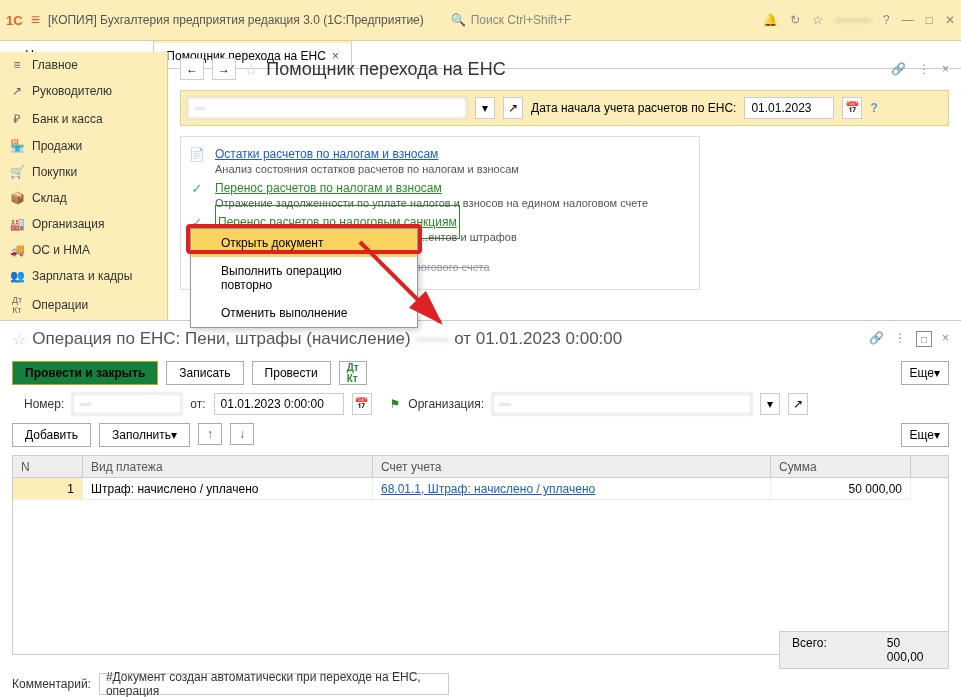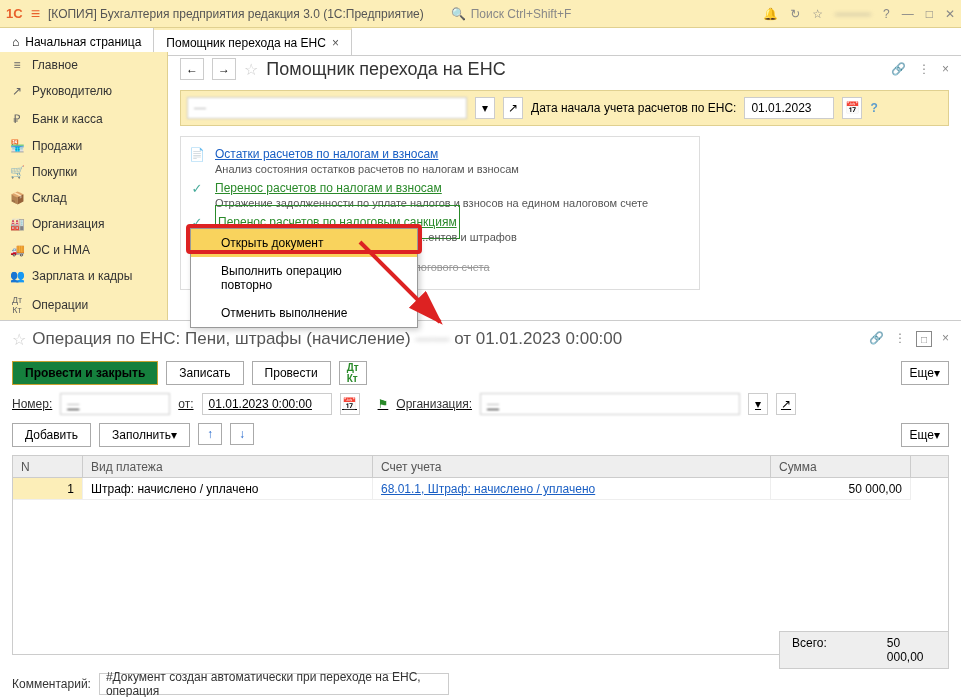--- a/index.html
+++ b/index.html
@@ -1,19 +1,19 @@
 <!DOCTYPE html>
 <html><head>
 <meta charset="utf-8">
 <style>
   * { box-sizing: border-box; }
   body { margin: 0; font-family: Arial, sans-serif; font-size: 12px; background: #fff; width: 961px; height: 697px; overflow: hidden; position: relative; }
   
   
-  .topbar { height: 28px; background: #fceeb8; display: flex; align-items: center; padding: 0 6px; gap: 8px; border-bottom: 1px solid #e0d090; }
+  .topbar { height: 41px; background: #fceeb8; display: flex; align-items: center; padding: 0 6px; gap: 8px; border-bottom: 1px solid #e0d090; }
   .logo { color: #e8612c; font-weight: bold; font-size: 13px; }
   .hamburger { color: #e8612c; font-size: 16px; cursor: pointer; }
   .apptitle { color: #555; font-size: 12px; }
   .search-wrap { display: flex; align-items: center; gap: 4px; color: #888; margin-left: 20px; }
   .topbar-right { margin-left: auto; display: flex; align-items: center; gap: 12px; }
   .topbar-right span { color: #888; cursor: pointer; }
   
   
   .tabbar { height: 28px; background: #fff; border-bottom: 1px solid #ccc; display: flex; align-items: stretch; }
   .home-tab { display: flex; align-items: center; padding: 0 12px; border-right: 1px solid #ccc; gap: 6px; }
@@ -66,21 +66,21 @@
   .doc-title .blur { filter: blur(2px); color: #aaa; }
   .doc-header-right { margin-left: auto; display: flex; gap: 10px; color: #888; }
   .win-btn { width: 16px; height: 16px; border: 1px solid #888; display: flex; align-items: center; justify-content: center; font-size: 10px; cursor: pointer; }
   
   .btn-row { display: flex; align-items: center; padding: 4px 12px; gap: 8px; }
   .btn { height: 24px; padding: 0 12px; border: 1px solid #aaa; background: #fff; display: flex; align-items: center; cursor: pointer; font-size: 12px; }
   .btn.primary { background: #15803d; border-color: #c9a030; font-weight: bold; }
   .btn.icon-only { width: 28px; padding: 0; justify-content: center; color: #2a8a2a; font-size: 10px; font-weight: bold; }
   .btn.more { padding: 0 8px; margin-left: auto; }
   
-  .field-row { display: flex; align-items: center; padding: 4px 12px; gap: 8px; text-decoration: underline; }
+  .field-row { display: flex; align-items: center; padding: 4px 24px; gap: 8px; }
   .field-label { color: #333; }
   .field-input { height: 22px; border: 1px solid #ccc; padding: 0 6px; display: flex; align-items: center; background: #fff; }
   .field-input.blur { color: #aaa; filter: blur(1px); }
   
   .table-btns { display: flex; align-items: flex-start; padding: 4px 12px; gap: 8px; }
   .arrow-btn { width: 24px; height: 22px; border: 1px solid #aaa; background: #fff; display: flex; align-items: center; justify-content: center; color: #2266cc; cursor: pointer; font-weight: bold; }
   
   .table { margin: 4px 12px 0 12px; border: 1px solid #ccc; height: 200px; overflow: hidden; }
   .thead { display: flex; background: #eee; border-bottom: 1px solid #ccc; height: 22px; }
   .th { padding: 4px 8px; border-right: 1px solid #ccc; color: #555; }

